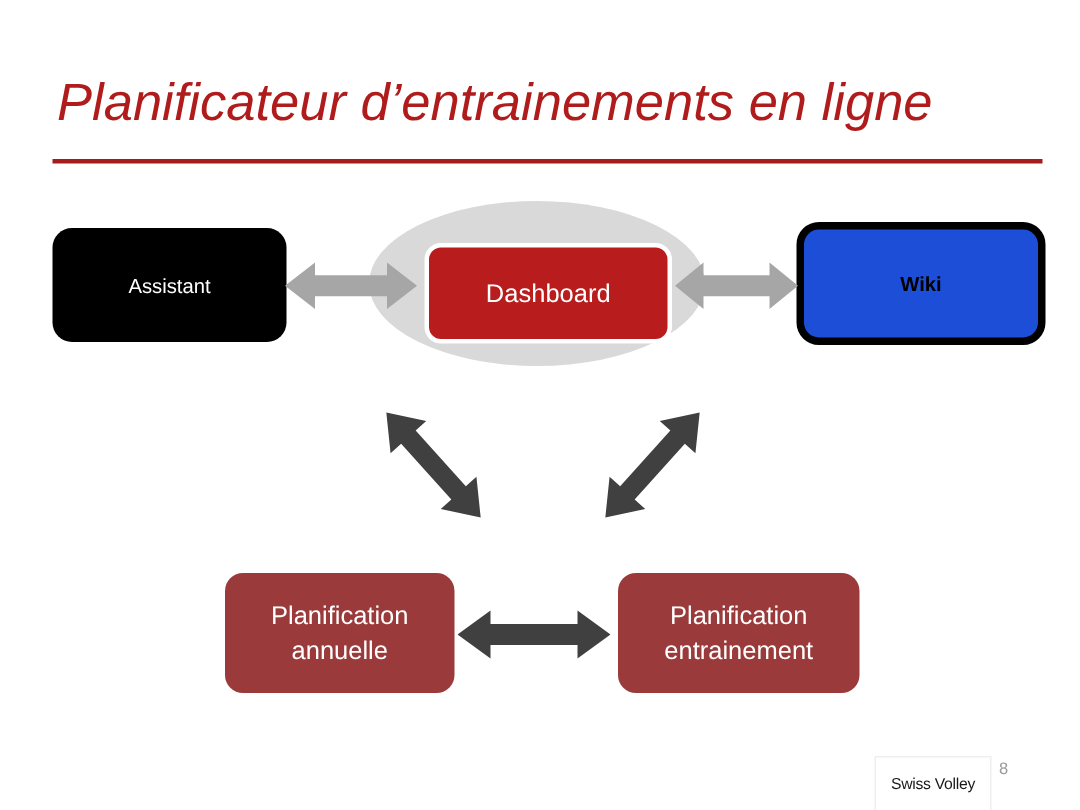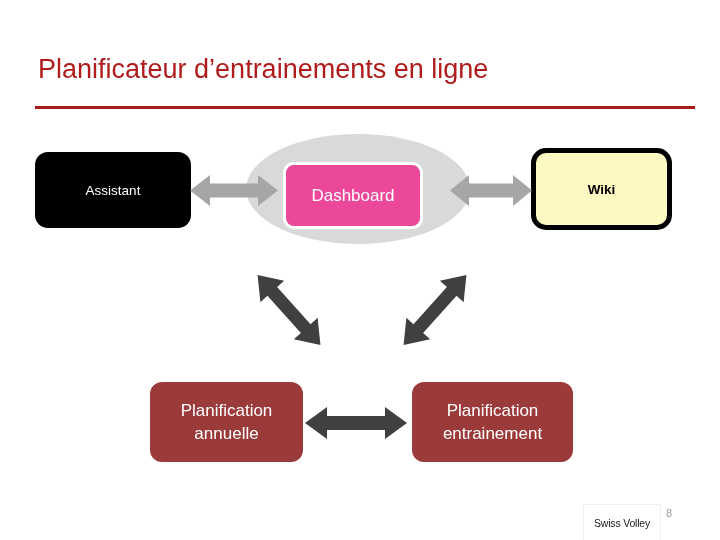--- a/index.html
+++ b/index.html
@@ -17,27 +17,28 @@
     background: #ffffff;
     overflow: hidden;
   }
 
   
   #slide-title {
     position: absolute;
     left: 38px;
     top: 52px;
     width: 640px;
-    font-size: 27px;
+    font-size: 35px;
     line-height: 34px;
     color: #B01C1C;
     font-family: "Liberation Sans", sans-serif;
     font-weight: normal;
     letter-spacing: 0px;
     white-space: nowrap;
+    font-style: italic;
   }
   #title-rule {
     position: absolute;
     left: 35px;
     top: 106px;
     width: 660px;
     height: 3px;
     background: #A61C1C;
   }
 
@@ -80,39 +81,39 @@
     width: 224px;
     height: 110px;
     background: #D9D9D9;
     border-radius: 50%;
   }
 
   
   #node-dashboard {
     left: 283px;
     top: 162px;
-    width: 140px;
+    width: 165px;
     height: 67px;
-    background: #ec4899;
+    background: #b91c1c;
     border: 3px solid #ffffff;
     border-radius: 11px;
   }
   #node-dashboard .node-label {
     color: #ffffff;
     font-size: 17px;
     line-height: 21px;
   }
 
   
   #node-wiki {
     left: 531px;
     top: 148px;
-    width: 141px;
+    width: 166px;
     height: 82px;
-    background: #fef9c3;
+    background: #1d4ed8;
     border: 5px solid #000000;
     border-radius: 15px;
   }
   #node-wiki .node-label {
     color: #000000;
     font-size: 13.5px;
     line-height: 17px;
     font-weight: bold;
   }
 

